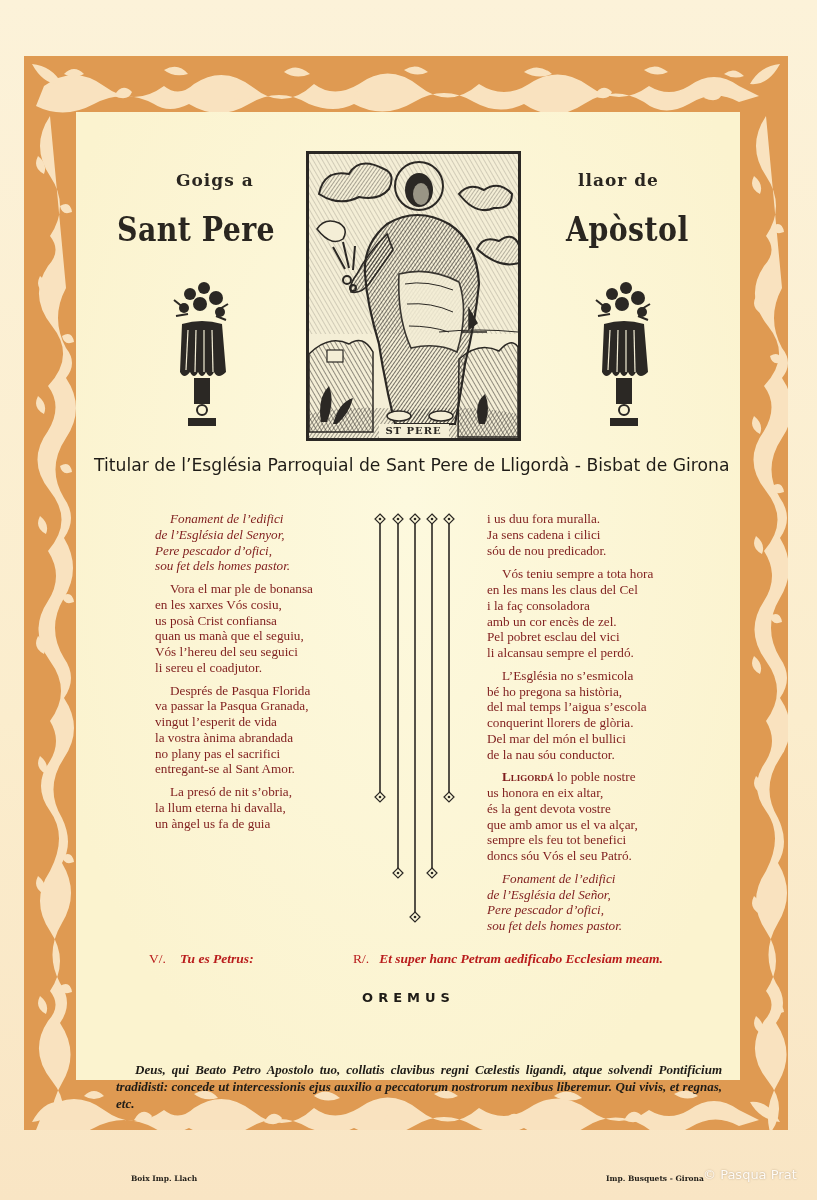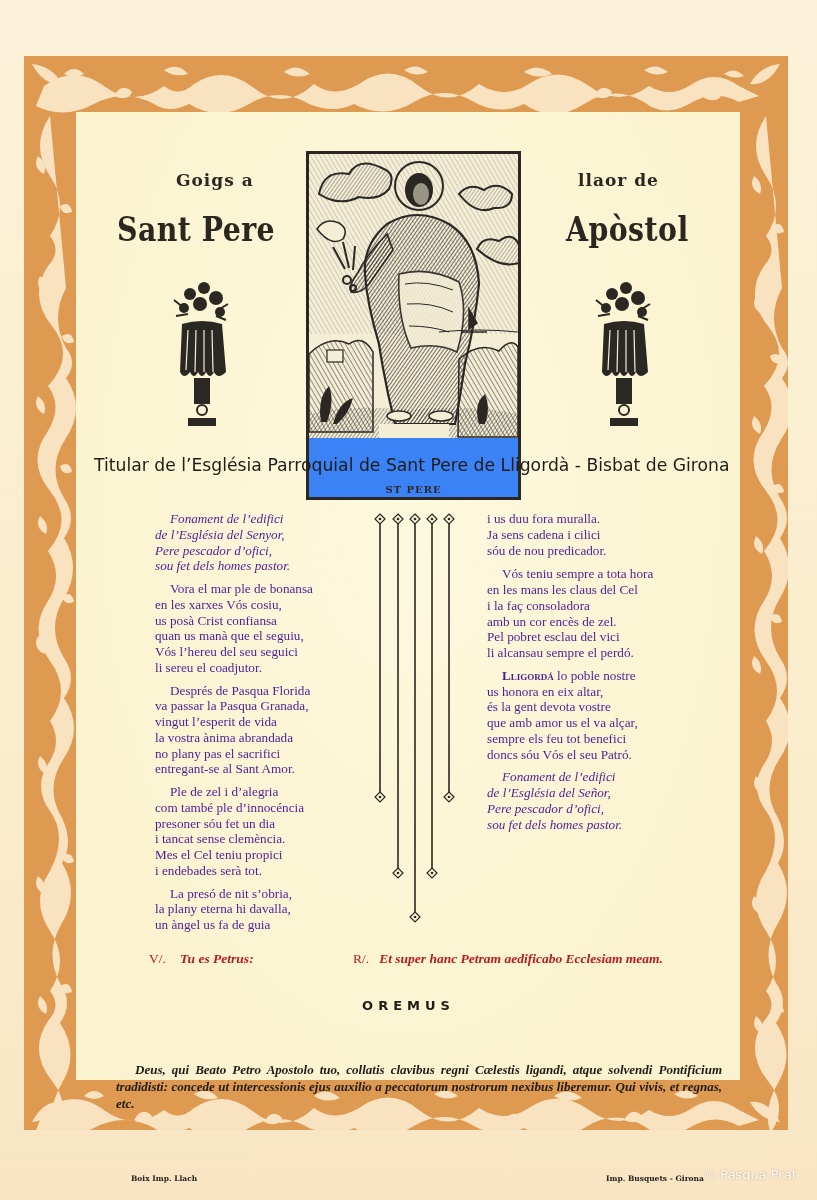--- a/index.html
+++ b/index.html
@@ -26,58 +26,58 @@
   .heading-small {
     position: absolute; font-family: "DejaVu Serif", serif; font-weight: bold;
     font-size: 17px; letter-spacing: 1px; color: #2a2620;
   }
   .heading-large {
     position: absolute; font-family: "DejaVu Serif", serif; font-weight: bold;
     font-size: 33px; color: #2a2620; transform: scaleX(0.86); transform-origin: left top;
     letter-spacing: 0.5px;
   }
   .woodcut {
-    position: absolute; left: 306px; top: 151px; width: 215px; height: 349px;
-    background: #3b82f6; border: 3px solid #2b2824; box-sizing: border-box;
+    position: absolute; left: 306px; top: 151px; width: 215px; height: 290px;
+    background: #fde047; border: 3px solid #2b2824; box-sizing: border-box;
     overflow: hidden;
   }
   .woodcut-caption {
     position: absolute; left: 0; right: 0; bottom: 2px; text-align: center;
     font-family: "DejaVu Serif", serif; font-weight: bold; font-size: 10px; color: #2b2824;
     letter-spacing: 1px;
   }
   .vase { position: absolute; width: 64px; height: 150px; }
 
   .subtitle {
     position: absolute; left: 94px; top: 454px; width: 640px;
     font-family: "DejaVu Sans", sans-serif; font-size: 18.5px; color: #1f1c17;
     white-space: nowrap; transform: scaleX(0.93); transform-origin: left top;
   }
 
   .verse-col {
-    position: absolute; font-size: 13.2px; line-height: 15.75px; color: #4c1d95;
+    position: absolute; font-size: 13.2px; line-height: 15.75px; color: #7f1d1d;
   }
   .stanza { margin: 0 0 7px 0; }
   .stanza .line { display: block; white-space: nowrap; }
   .stanza .line.first { padding-left: 15px; }
   .stanza.italic { font-style: italic; }
   .smallcaps { font-variant: small-caps; font-weight: bold; }
 
   .divider-lines { position: absolute; left: 368px; top: 512px; width: 100px; height: 420px; }
 
   .versicle {
     position: absolute; top: 951px; font-size: 13.5px; color: #b91c1c;
   }
   .versicle .mark { font-style: normal; margin-right: 14px; }
   .versicle .txt { font-style: italic; font-weight: bold; }
 
   .oremus {
     position: absolute; left: 0; width: 817px; top: 990px; text-align: center;
     font-family: "DejaVu Sans", sans-serif; font-weight: bold; font-size: 13px;
-    letter-spacing: 5px; color: #1f1c17; margin-top: 8px;
+    letter-spacing: 5px; color: #1f1c17;
   }
   .prayer {
     position: absolute; left: 116px; top: 1021px; width: 606px;
     font-style: italic; font-weight: bold; font-size: 13px; line-height: 17px;
     text-align: justify; color: #1f1c17; text-indent: 19px; margin-top: 40px;
   }
   .footer-left, .footer-right {
     position: absolute; top: 1174px; font-family: "DejaVu Serif", serif;
     font-size: 7.5px; font-weight: bold; color: #1f1c17;
   }
@@ -247,30 +247,22 @@
   </div>
   <div class="stanza">
     <span class="line first">Després de Pasqua Florida</span>
     <span class="line">va passar la Pasqua Granada,</span>
     <span class="line">vingut l’esperit de vida</span>
     <span class="line">la vostra ànima abrandada</span>
     <span class="line">no plany pas el sacrifici</span>
     <span class="line">entregant-se al Sant Amor.</span>
   </div>
   <div class="stanza">
-    <span class="line first">Ple de zel i d’alegria</span>
-    <span class="line">com també ple d’innocéncia</span>
-    <span class="line">presoner sóu fet un dia</span>
-    <span class="line">i tancat sense clemència.</span>
-    <span class="line">Mes el Cel teniu propici</span>
-    <span class="line">i endebades serà tot.</span>
-  </div>
-  <div class="stanza">
     <span class="line first">La presó de nit s’obria,</span>
-    <span class="line">la plany eterna hi davalla,</span>
+    <span class="line">la llum eterna hi davalla,</span>
     <span class="line">un àngel us fa de guia</span>
   </div>
 </div>
 
 <svg class="divider-lines" viewBox="0 0 100 420">
   <g stroke="#2b2824" stroke-width="1.6" fill="none">
     <line x1="12" y1="8" x2="12" y2="284"></line>
     <line x1="30" y1="8" x2="30" y2="360"></line>
     <line x1="47" y1="8" x2="47" y2="404"></line>
     <line x1="64" y1="8" x2="64" y2="360"></line>
@@ -310,20 +302,28 @@
   </div>
   <div class="stanza" style="margin-top:8px;">
     <span class="line first">Vós teniu sempre a tota hora</span>
     <span class="line">en les mans les claus del Cel</span>
     <span class="line">i la faç consoladora</span>
     <span class="line">amb un cor encès de zel.</span>
     <span class="line">Pel pobret esclau del vici</span>
     <span class="line">li alcansau sempre el perdó.</span>
   </div>
   <div class="stanza">
+    <span class="line first">L’Església no s’esmicola</span>
+    <span class="line">bé ho pregona sa història,</span>
+    <span class="line">del mal temps l’aigua s’escola</span>
+    <span class="line">conquerint llorers de glòria.</span>
+    <span class="line">Del mar del món el bullici</span>
+    <span class="line">de la nau sóu conductor.</span>
+  </div>
+  <div class="stanza">
     <span class="line first"><span class="smallcaps">Lligordá</span><span> lo poble nostre</span></span>
     <span class="line">us honora en eix altar,</span>
     <span class="line">és la gent devota vostre</span>
     <span class="line">que amb amor us el va alçar,</span>
     <span class="line">sempre els feu tot benefici</span>
     <span class="line">doncs sóu Vós el seu Patró.</span>
   </div>
   <div class="stanza italic">
     <span class="line first">Fonament de l’edifici</span>
     <span class="line">de l’Església del Señor,</span>

